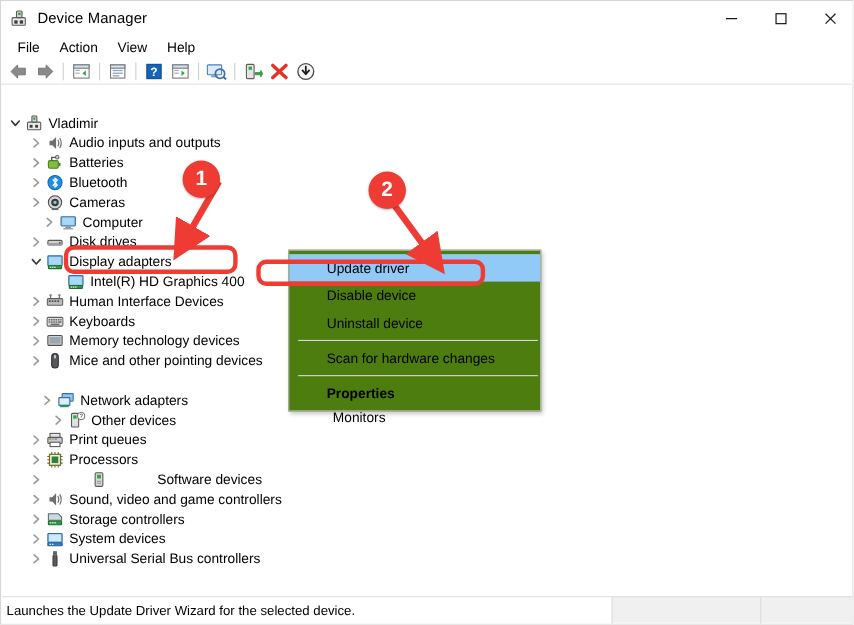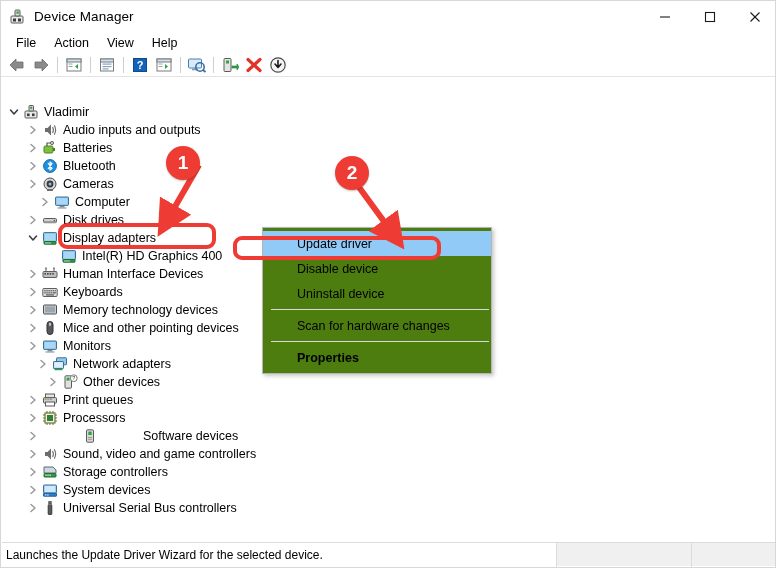--- a/index.html
+++ b/index.html
@@ -503,21 +503,21 @@
         </span>
         <span class="ticon">
           <svg width="16" height="16" viewBox="0 0 16 16">
             <rect x="5" y="1.5" width="6" height="13" rx="3" fill="#58585c" stroke="#2e2e31"></rect>
             <line x1="8" y1="2.5" x2="8" y2="6" stroke="#cfcfcf" stroke-width="1"></line>
             <rect x="7.3" y="3" width="1.4" height="2.6" rx="0.6" fill="#d6d6d6"></rect>
           </svg>
         </span>
         <span class="lbl">Mice and other pointing devices</span>
       </div>
-      <div class="row" style="padding-left: 23px;">
+      <div class="row" style="padding-left: 23px; flex-direction: column;">
         <span class="chev">
           <svg width="10" height="10" viewBox="0 0 10 10">
             <path d="M3 1.5 L7 5 L3 8.5" fill="none" stroke="#9a9a9a" stroke-width="1.5" stroke-linecap="round" stroke-linejoin="round"></path>
           </svg>
         </span>
         <span class="ticon">
           <svg width="16" height="16" viewBox="0 0 16 16">
             <rect x="1.5" y="3" width="13" height="8.4" rx="0.8" fill="#7fc3f0" stroke="#3f6f96"></rect>
             <rect x="2.6" y="4" width="10.8" height="6.4" fill="#a8d8f5"></rect>
             <rect x="5.5" y="12" width="5" height="1.5" fill="#8a8a8a"></rect>

